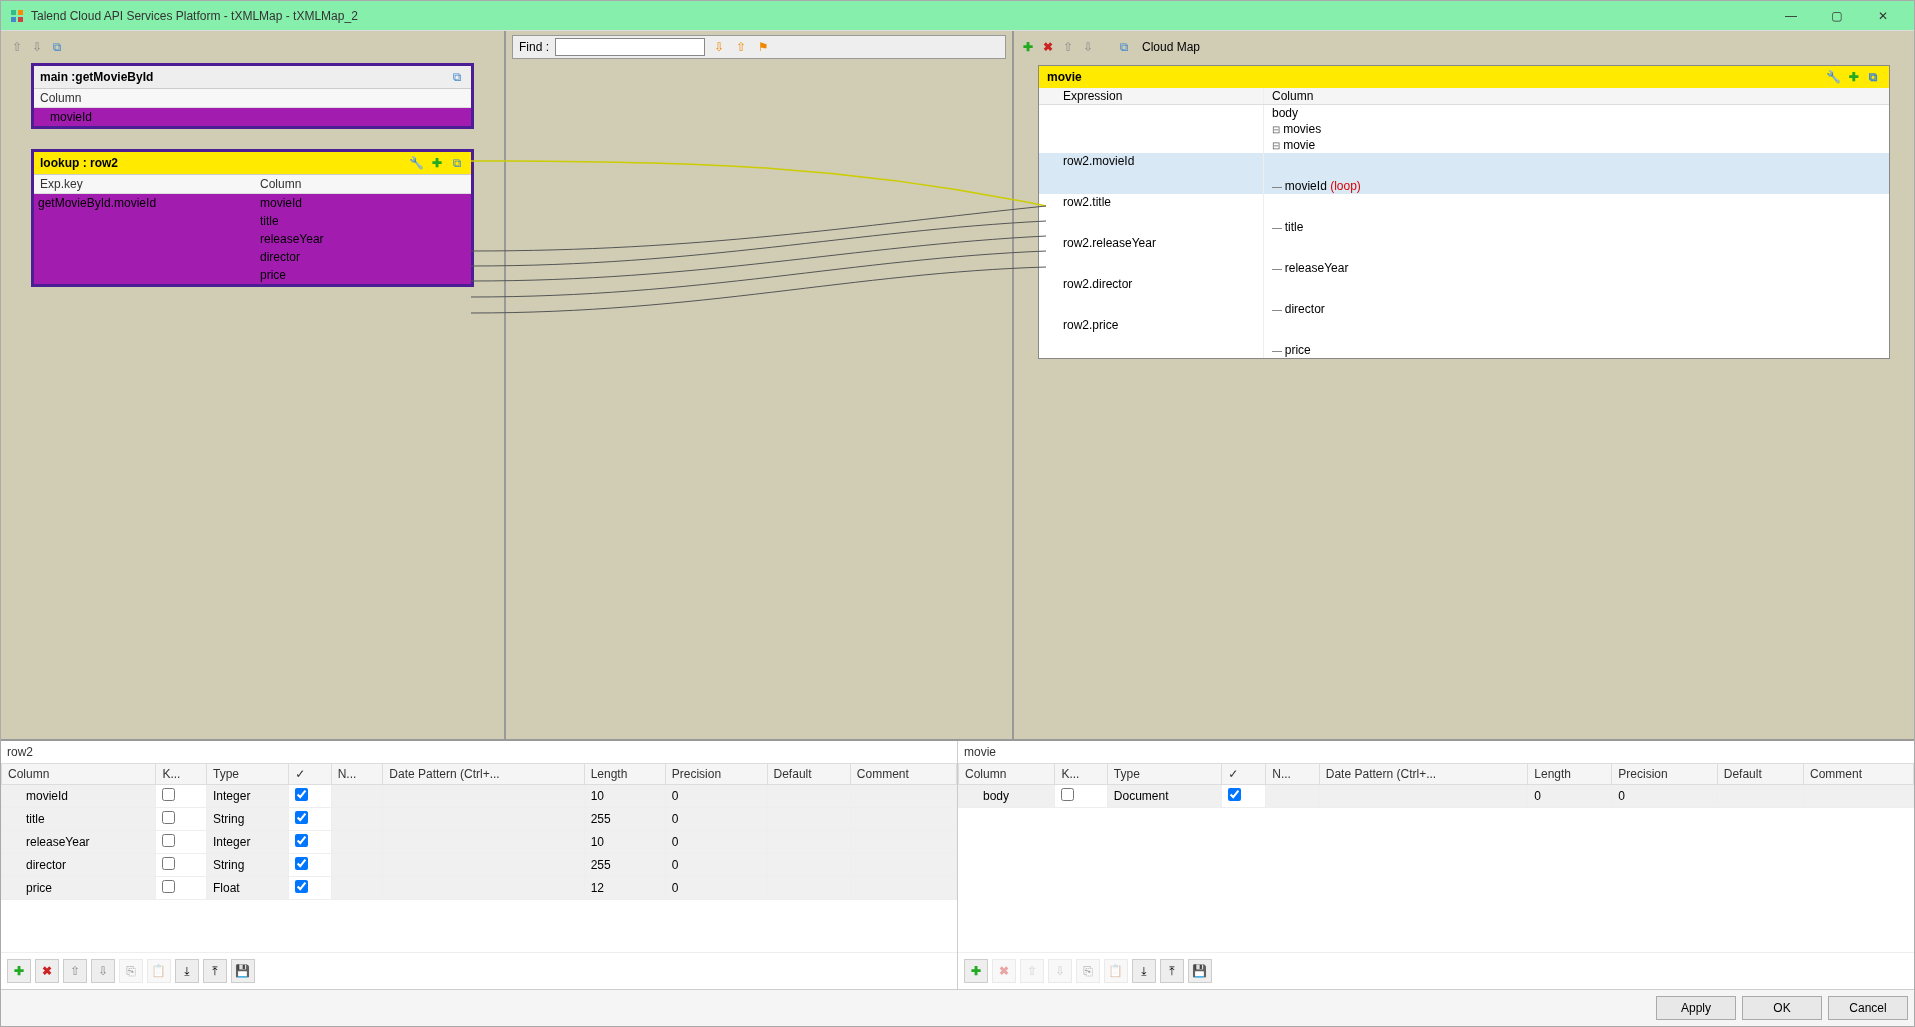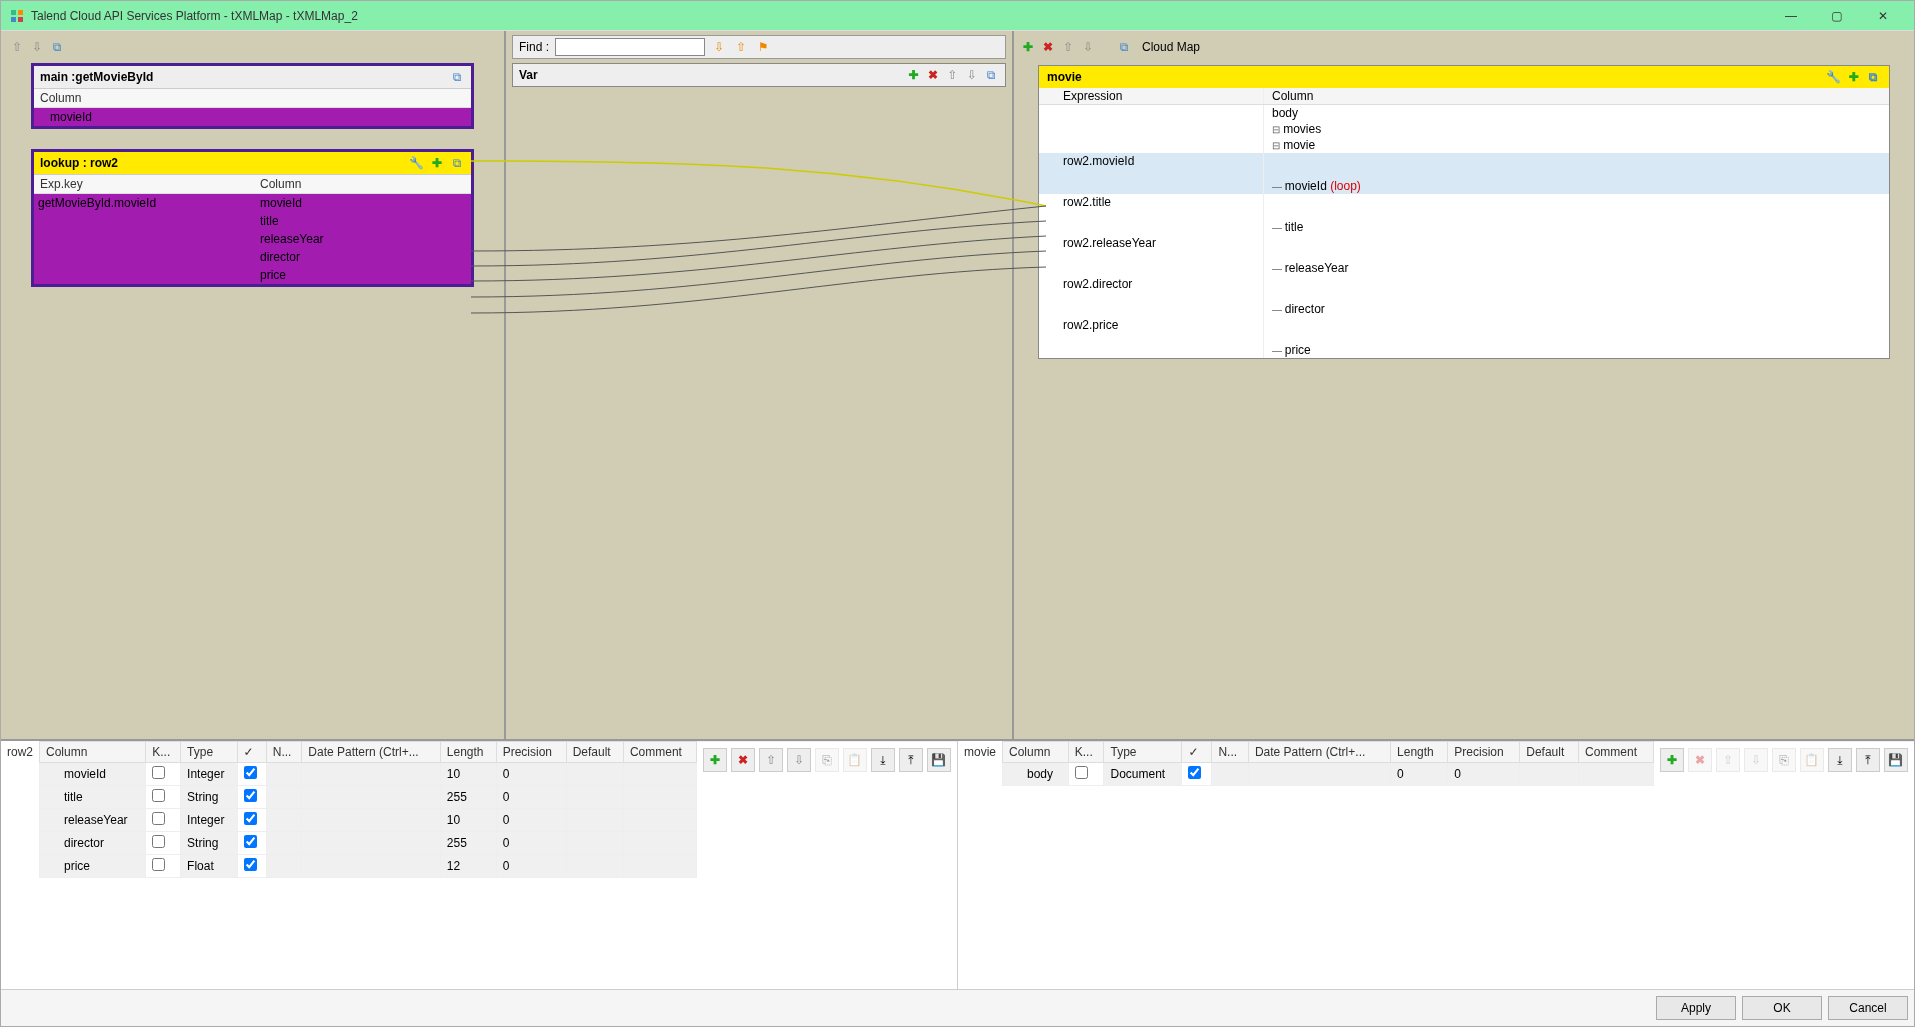--- a/index.html
+++ b/index.html
@@ -58,21 +58,21 @@
 .loop { color: #d00; }
 
 .links-svg { position: absolute; left: 0; top: 0; pointer-events: none; z-index: 10; }
 
 .bottom { border-top: 2px solid #999; background: #fff; display: flex; flex-direction: column; }
 .tabs { display: flex; border-bottom: 1px solid #ccc; background: #f0f0f0; }
 .tab { padding: 4px 10px; border: 1px solid #ccc; border-bottom: none; background: #f7f7f7; margin-right: -1px; cursor: pointer; }
 .tab.active { background: #fff; }
 
 .schema-area { display: flex; flex: 1; }
-.schema-pane { flex: 1; border-right: 1px solid #ccc; display: flex; }
+.schema-pane { flex: 1; border-right: 1px solid #ccc; display: flex; flex-direction: column; }
 .schema-pane:last-child { border-right: none; }
 .schema-title { padding: 4px 6px; color: #333; }
 .schema-table { flex:1; overflow: auto; }
 .schema-table table { width: 100%; border-collapse: collapse; }
 .schema-table th { background: #f5f5f5; border: 1px solid #ddd; padding: 3px 6px; text-align: left; font-weight: normal; color:#333; }
 .schema-table td { border: 1px solid #eee; padding: 3px 6px; background:#f0f0f0; }
 .schema-table td.white { background:#fff; }
 .schema-table input[type=checkbox] { pointer-events: auto; }
 
 .schema-toolbar { padding: 6px; display: flex; gap: 4px; border-top:1px solid #eee;}
@@ -176,30 +176,20 @@
       </div>
 
       <div class="mapper-col mapper-center">
         <div class="find-bar">
           <span>Find :</span>
           <input type="text" style="">
           <span class="tool-icon arrow" style="color:#e80">⇩</span>
           <span class="tool-icon arrow" style="color:#e80">⇧</span>
           <span class="tool-icon" style="color:#e80">⚑</span>
         </div>
-        <div class="var-panel">
-          <b>Var</b>
-          <span>
-            <span class="tool-icon plus">✚</span>
-            <span class="tool-icon cross">✖</span>
-            <span class="tool-icon arrow">⇧</span>
-            <span class="tool-icon arrow">⇩</span>
-            <span class="tool-icon" style="color:#48c">⧉</span>
-          </span>
-        </div>
       </div>
 
       <div class="mapper-col mapper-right">
         <div class="right-toolbar">
           <span class="tool-icon plus">✚</span>
           <span class="tool-icon cross">✖</span>
           <span class="tool-icon arrow">⇧</span>
           <span class="tool-icon arrow">⇩</span>
           <span style="width:12px"></span>
           <span class="tool-icon" style="color:#48c">⧉</span>

